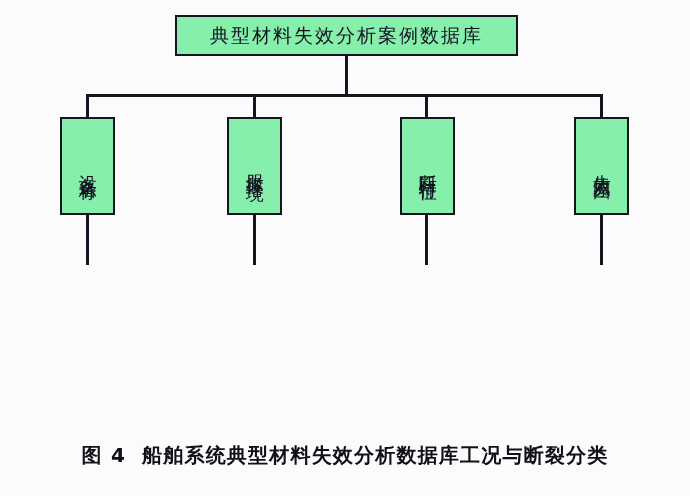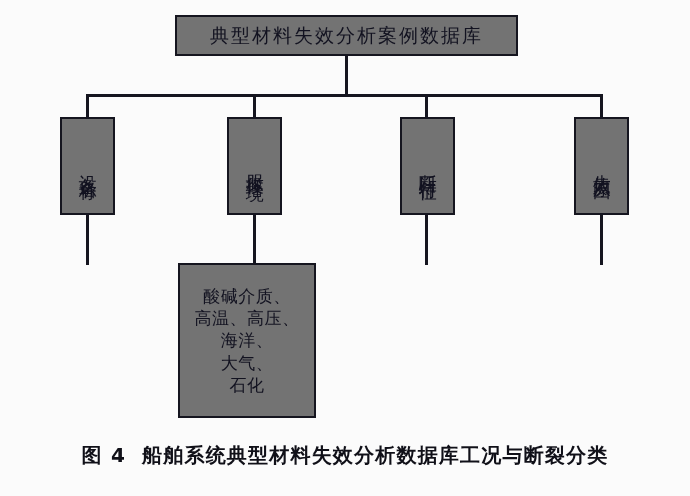--- a/index.html
+++ b/index.html
@@ -20,21 +20,21 @@
     position: absolute;
     left: 0;
     top: 0;
     width: 690px;
     height: 432px;
   }
 
   .box {
     position: absolute;
     box-sizing: border-box;
-    background: #737373;
+    background: #86efac;
     border: 2.5px solid #15151f;
     display: flex;
     align-items: center;
     justify-content: center;
     line-height: 1.18;
     color: #121220;
     letter-spacing: 0.5px;
   }
 
   
@@ -163,21 +163,18 @@
   <div class="box cat c2">
     <span class="vtext">服役环境</span>
   </div>
   <div class="box cat c3">
     <span class="vtext">断口特征</span>
   </div>
   <div class="box cat c4">
     <span class="vtext">失效原因</span>
   </div>
 
-  <div class="box leaf l2">
-    <span class="txt">酸碱介质、<br>高温、高压、<br>海洋、<br>大气、<br>石化</span>
-  </div>
 
 </div>
 
 <div id="caption">
   <span class="fignum">图 4</span><span>船舶系统典型材料失效分析数据库工况与断裂分类</span>
 </div>
 
 </body></html>

